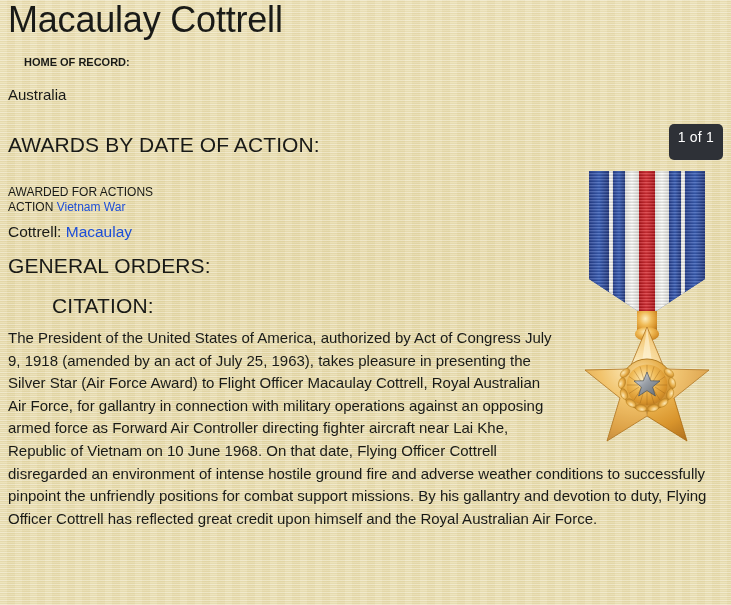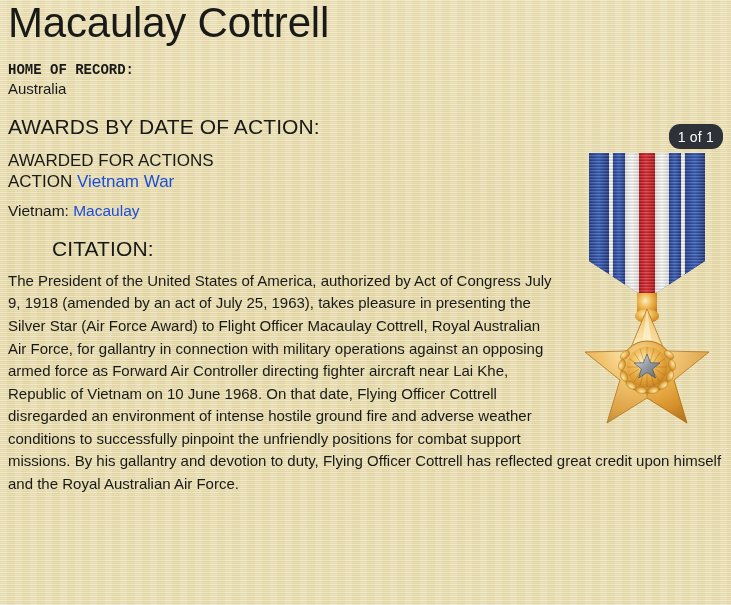--- a/index.html
+++ b/index.html
@@ -45,65 +45,64 @@
 
   
   #pager-badge {
     position: absolute;
     top: 124px;
     right: 8px;
     background: #2e3137;
     color: #ffffff;
     font-size: 14px;
     line-height: 1;
-    padding: 6px 9px 5px 9px;
-    border-radius: 11px;
+    padding: 6px 9px 16px 9px;
+    border-radius: 5px;
     letter-spacing: 0.2px;
     z-index: 5;
   }
 
   
   #person-name {
     margin: 0;
     padding: 0 0 0 2px;
-    font-size: 42px;
+    font-size: 36px;
     font-weight: 400;
     line-height: 1.0;
     letter-spacing: -0.2px;
     padding-top: 2px;
   }
 
   .section-label {
-    font-size: 14px;
+    font-size: 11px;
     font-weight: bold;
-    margin: 0;
+    margin: 16px;
     padding: 0 0 0 2px;
     line-height: 1.2;
-    font-family: Liberation Mono, monospace;
   }
   .section-value {
     font-size: 15px;
     font-weight: 400;
     margin: 0;
     padding: 0 0 0 2px;
     line-height: 1.3;
   }
 
   #home-of-record-label { margin-top: 18px; }
   #home-of-record-value { }
 
   .heading-thin {
     font-size: 21px;
     font-weight: 400;
     margin: 0;
     padding: 0 0 0 2px;
     line-height: 1.2;
     letter-spacing: 0.1px;
   }
-  #awards-heading { margin-top: 16px; }
+  #awards-heading { margin-top: 27px; }
 
   
   #medal-figure {
     float: right;
     width: 148px;
     height: 292px;
     margin: 10px 4px 2px 14px;
     position: relative;
   }
 
@@ -111,23 +110,23 @@
     margin: 0;
     padding: 0 0 0 2px;
     padding-top: 16px;
     font-size: 36px;
     font-weight: 400;
     line-height: 1.05;
     letter-spacing: -0.2px;
   }
 
   #awarded-for-block {
-    margin-top: 12px;
+    margin-top: 28px;
     padding-left: 2px;
-    font-size: 17px;
+    font-size: 12px;
     line-height: 1.22;
   }
   .linkish { color: #1d4ed8; }
 
   #service-line {
     margin-top: 9px;
     padding-left: 2px;
     font-size: 15.5px;
     line-height: 1.2;
   }
@@ -280,22 +279,23 @@
 
   <div id="awarded-for-block">
     <div>AWARDED FOR ACTIONS</div>
     <div>
       <span>ACTION</span>
       <span class="linkish">Vietnam War</span>
     </div>
   </div>
 
   <div id="service-line">
-    <span>Vietnam:</span>
+    <span>Cottrell:</span>
     <span class="linkish">Macaulay</span>
   </div>
 
+  <div id="general-orders-heading" class="heading-thin">GENERAL ORDERS:</div>
 
   <div id="citation-heading" class="heading-thin">CITATION:</div>
 
   <p id="citation-body">The President of the United States of America, authorized by Act of Congress July 9, 1918 (amended by an act of July 25, 1963), takes pleasure in presenting the Silver Star (Air Force Award) to Flight Officer Macaulay Cottrell, Royal Australian Air Force, for gallantry in connection with military operations against an opposing armed force as Forward Air Controller directing fighter aircraft near Lai Khe, Republic of Vietnam on 10 June 1968. On that date, Flying Officer Cottrell disregarded an environment of intense hostile ground fire and adverse weather conditions to successfully pinpoint the unfriendly positions for combat support missions. By his gallantry and devotion to duty, Flying Officer Cottrell has reflected great credit upon himself and the Royal Australian Air Force.</p>
 
 </div>
 
 </body></html>

